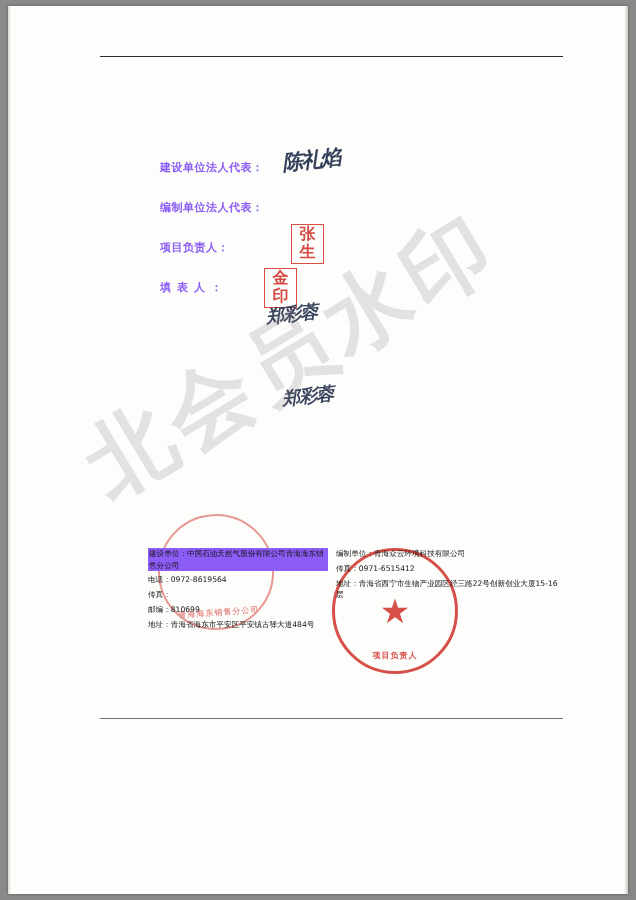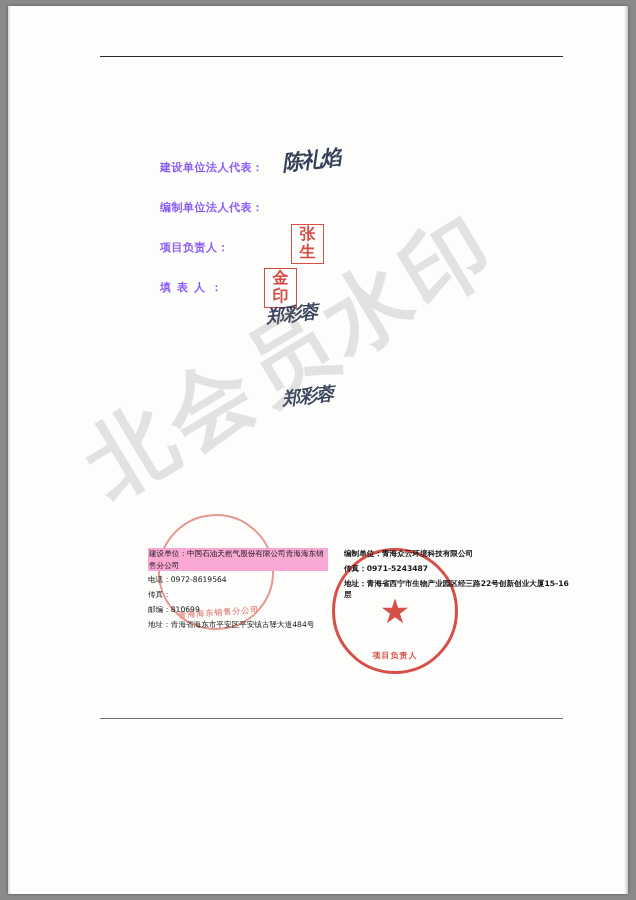--- a/index.html
+++ b/index.html
@@ -121,23 +121,23 @@
     width: 418px;
     font-size: 7.6px;
     line-height: 11.6px;
     color: #161616;
   }
   .footer .col {
     position: absolute;
     top: 0;
   }
   .col-left { left: 0; width: 180px; }
-  .col-right { left: 196px; width: 226px; font-weight: bold; }
+  .col-right { left: 188px; width: 226px; }
   .f-line { margin-bottom: 3.2px; }
-  .f-line.highlight { background: #f9a8d4; display: inline-block; padding: 0 1px; }
+  .f-line.highlight { background: #8b5cf6; display: inline-block; padding: 0 1px; }
 
   
   .stamp {
     position: absolute;
     border-radius: 50%;
     border: 2.4px solid #d0332b;
     opacity: 0.78;
   }
   .stamp-left {
     left: 150px; top: 508px;
@@ -256,19 +256,19 @@
     <div class="col col-left">
       <div class="f-line highlight">建设单位：中国石油天然气股份有限公司青海海东销售分公司</div>
       <div class="f-line">电话：0972-8619564</div>
       <div class="f-line">传真：</div>
       <div class="f-line">邮编：810699</div>
       <div class="f-line">地址：青海省海东市平安区平安镇古驿大道484号</div>
     </div>
 
     <div class="col col-right">
       <div class="f-line">编制单位：青海众云环境科技有限公司</div>
-      <div class="f-line">传真：0971-5243487</div>
+      <div class="f-line">传真：0971-6515412</div>
       <div class="f-line">地址：青海省西宁市生物产业园区经三路22号创新创业大厦15-16层</div>
     </div>
 
   </div>
 
 </div>
 
 </body></html>

